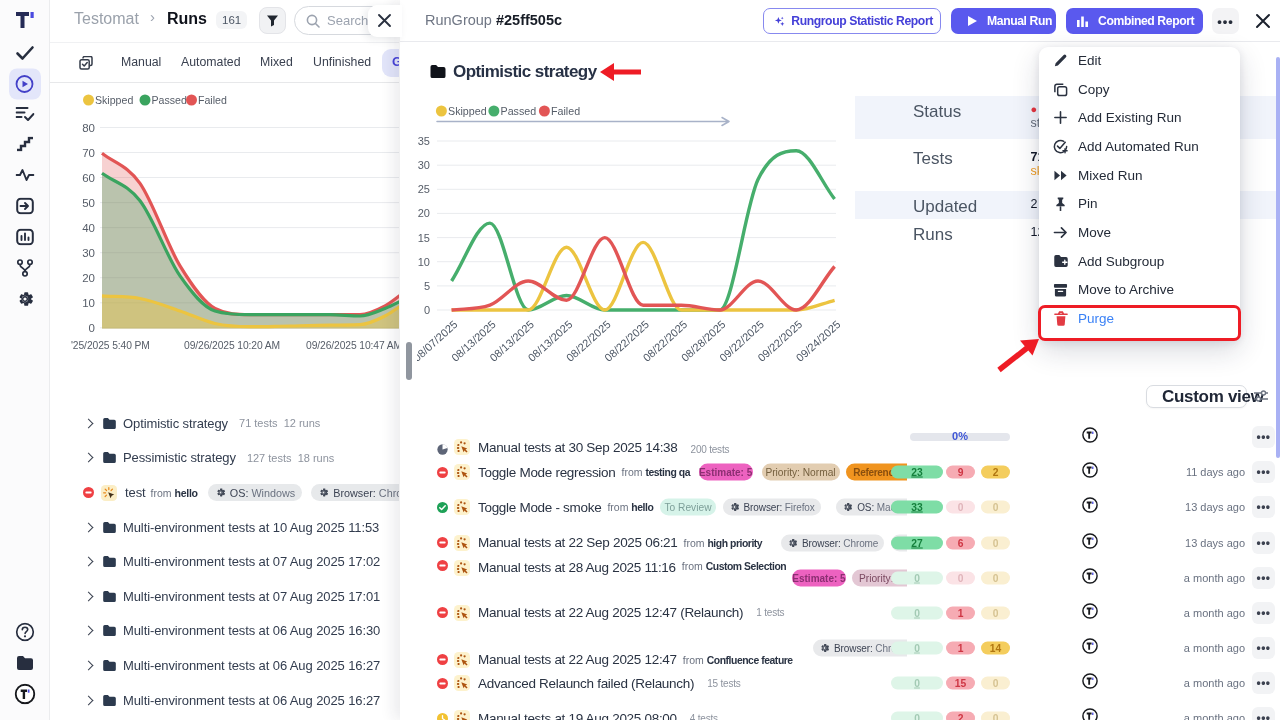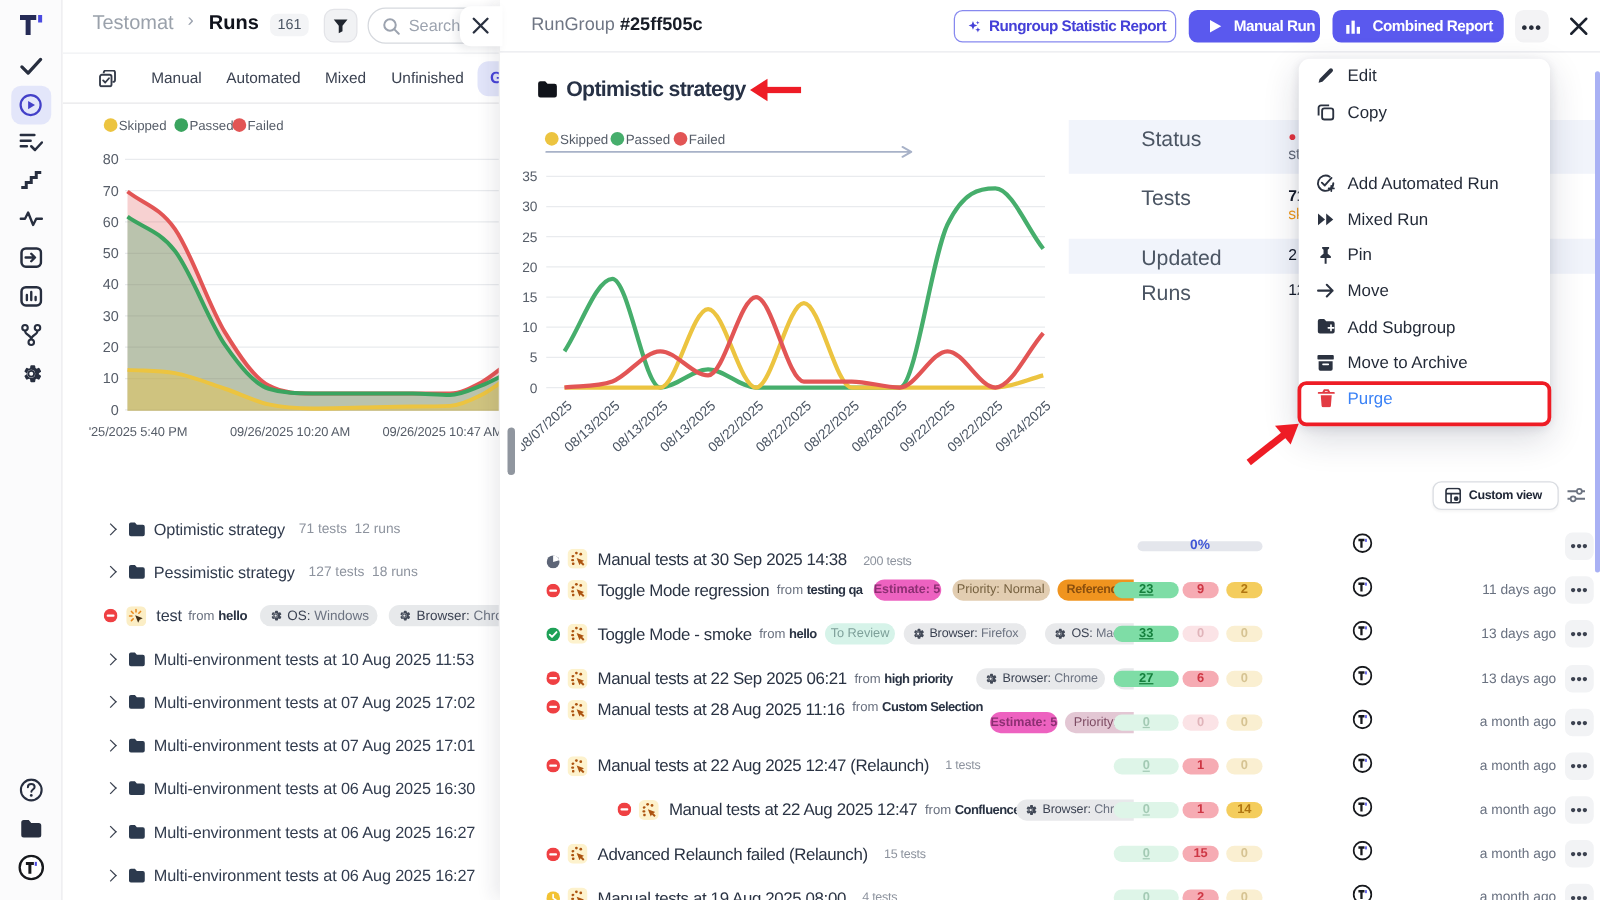--- a/index.html
+++ b/index.html
@@ -418,21 +418,21 @@
   <div class="stlab">Runs</div>
   <div class="stval">12 runs</div>
  </div>
 
  <div class="abs" style="left:746px;top:385px;width:101px;height:23px;border:1px solid #d9dce1;border-radius:7px;background:#fff;display:flex;align-items:center;box-shadow:0 1px 2px rgba(0,0,0,.04);">
   <svg width="13" height="13" viewBox="0 0 16 16" style="margin:0 6px 0 9px;">
           <rect x="1" y="1" width="14" height="14" rx="2.5" stroke="#2b3240" stroke-width="1.6" fill="none"></rect>
           <path d="M1 6 H15 M6 6 V15" stroke="#2b3240" stroke-width="1.6"></path>
           <circle cx="11" cy="11" r="2.3" fill="#2b3240"></circle>
         </svg>
-  <span style="font-size:10px;color:#202736;font-weight:bold;white-space:nowrap;letter-spacing:-0.3px;">Custom view</span>
+  <span style="font-size:17px;color:#202736;font-weight:bold;white-space:nowrap;letter-spacing:-0.3px;">Custom view</span>
  </div>
  <div class="abs" style="left:853px;top:388px;">
   <svg width="16" height="16" viewBox="0 0 16 16">
           <path d="M1 5 H15 M1 11 H15" stroke="#6c7380" stroke-width="1.5"></path>
           <circle cx="10.5" cy="5" r="2" fill="#fff" stroke="#6c7380" stroke-width="1.4"></circle>
           <circle cx="5.5" cy="11" r="2" fill="#fff" stroke="#6c7380" stroke-width="1.4"></circle>
         </svg>
  </div>
 
  <div class="rrow" style="top:419.5px;">
@@ -673,21 +673,21 @@
         <span class="pill py off">0</span>
         <span class="ravt"><svg width="16" height="16" viewBox="0 0 21 21">
             <circle cx="10.5" cy="10.5" r="9.3" stroke="#17191d" stroke-width="1.9" fill="#fff"></circle>
             <path d="M6.2 6 h6.4 v2.4 h-2 v7 h-2.4 v-7 h-2 Z" fill="#17191d"></path>
             <rect x="13.3" y="6" width="1.7" height="3.2" fill="#4a4ae0"></rect>
           </svg></span>
         <span class="rtime">a month ago</span>
         <span class="rdots">•••</span>
       </div>
  <div class="rrow" style="top:630.4px;">
-        <div style="position:absolute;left:37px;top:0;width:470px;height:35px;overflow:hidden;display:flex;align-items:center;white-space:nowrap;justify-content:center;">
+        <div style="position:absolute;left:37px;top:12px;width:470px;height:35px;overflow:hidden;display:flex;align-items:center;white-space:nowrap;">
           <span style="flex:none;display:inline-flex;">
             <svg width="11" height="11" viewBox="0 0 15 15">
               <circle cx="7.5" cy="7.5" r="7.5" fill="#ef4043"></circle>
               <rect x="3.2" y="6.3" width="8.6" height="2.4" rx="1.2" fill="#fff"></rect>
             </svg>
           </span>
           <span style="flex:none;display:inline-flex;margin-left:6px;">
             <svg width="16" height="16" viewBox="0 0 16 16">
               <rect width="16" height="16" rx="4.5" fill="#fdf2cd"></rect>
               <g fill="#ad5410">
@@ -808,20 +808,28 @@
       </div>
  <div class="mi" style="top:27.85px;">
         <span class="ic">
           <svg width="15" height="15" viewBox="0 0 16 16">
             <rect x="5" y="5" width="9.5" height="9.5" rx="2" stroke="#2b3240" stroke-width="1.6" fill="none"></rect>
             <path d="M11 2.5 H4 a2 2 0 0 0-2 2 V11" stroke="#2b3240" stroke-width="1.6" fill="none"></path>
           </svg>
         </span>
         <span class="tx" style="">Copy</span>
       </div>
+ <div class="mi" style="top:56.50px;">
+        <span class="ic">
+          <svg width="15" height="15" viewBox="0 0 16 16">
+            <path d="M8 2 V14 M2 8 H14" stroke="#2b3240" stroke-width="1.7" stroke-linecap="round"></path>
+          </svg>
+        </span>
+        <span class="tx" style="">Add Existing Run</span>
+      </div>
  <div class="mi" style="top:85.15px;">
         <span class="ic">
           <svg width="17" height="17" viewBox="0 0 18 18">
             <path d="M15.5 9 a6.5 6.5 0 1 1 -3 -5.4" stroke="#2b3240" stroke-width="1.6" fill="none" stroke-linecap="round"></path>
             <path d="M5.8 8.6 L8.3 11 L14 4.6" stroke="#2b3240" stroke-width="1.6" fill="none" stroke-linecap="round" stroke-linejoin="round"></path>
             <path d="M13.8 11.3 v4.4 M11.6 13.5 h4.4" stroke="#2b3240" stroke-width="1.5" stroke-linecap="round"></path>
           </svg>
         </span>
         <span class="tx" style="">Add Automated Run</span>
       </div>

